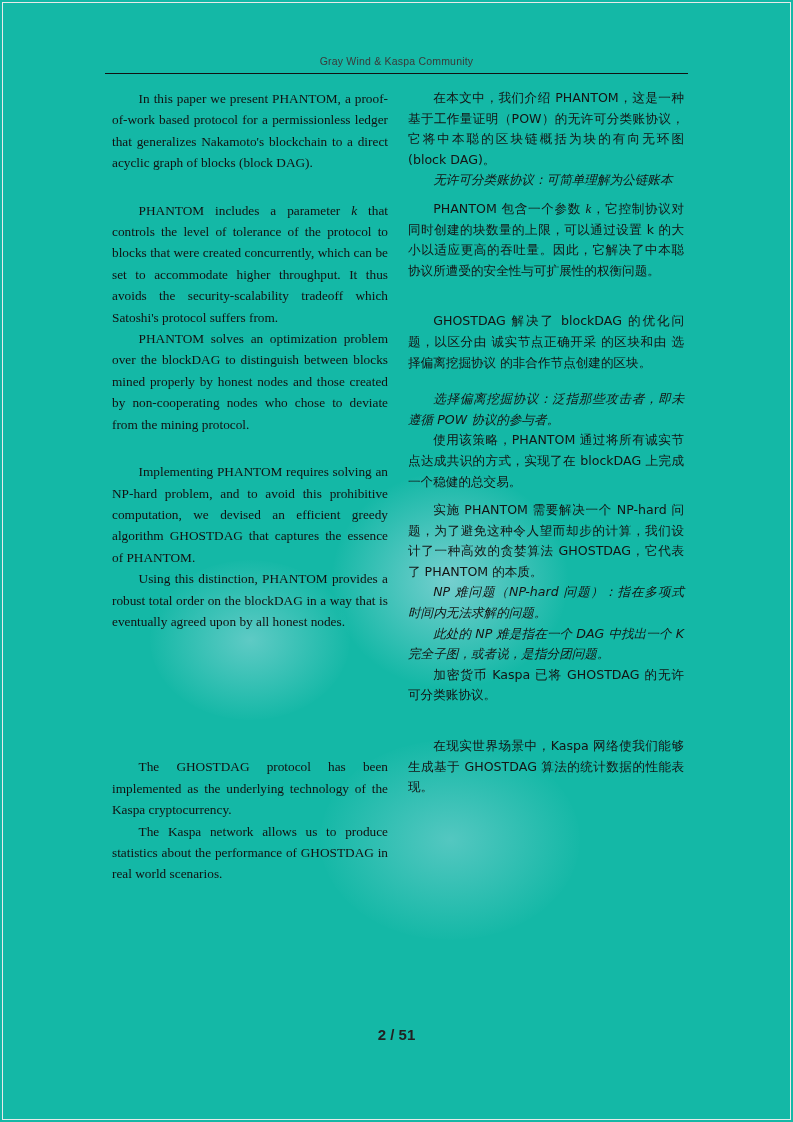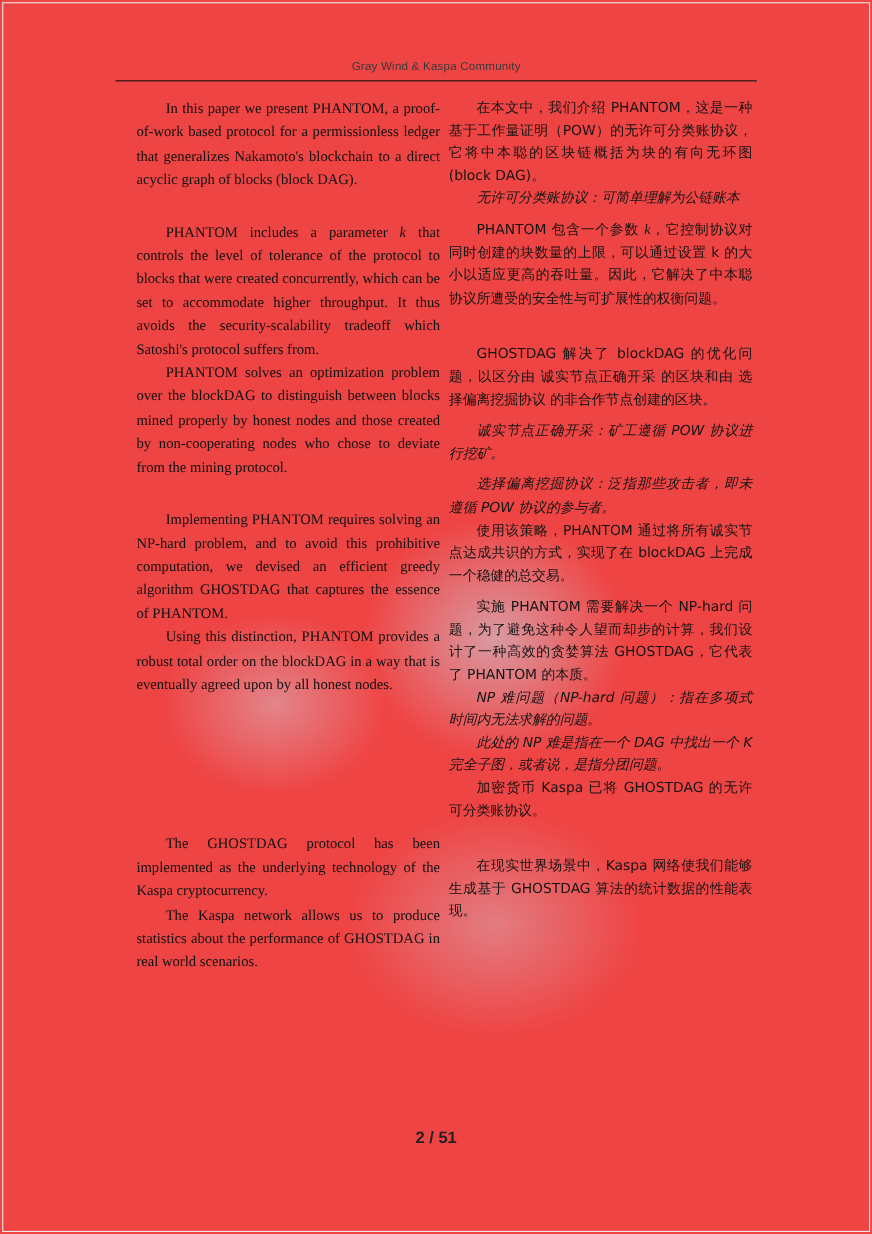--- a/index.html
+++ b/index.html
@@ -13,21 +13,21 @@
     position: relative;
     font-family: "Liberation Serif", "DejaVu Serif", serif;
     overflow: hidden;
   }
 
   .page {
     position: absolute;
     left: 0; top: 0;
     width: 793px;
     height: 1122px;
-    background: #ef4444;
+    background: #14b8a6;
     box-sizing: border-box;
   }
 
   
   .page-frame {
     position: absolute;
     left: 2px; top: 2px;
     width: 789px;
     height: 1118px;
     border: 1px solid #e9e9e9;
@@ -74,21 +74,21 @@
     height: 1px;
     background: #111111;
   }
 
   
   .col {
     position: absolute;
     top: 88px;
     width: 276px;
   }
-  .col-left  { left: 124px; }
+  .col-left  { left: 112px; }
   .col-right { left: 408px; }
 
   p {
     margin: 0;
     font-size: 13.2px;
     line-height: 20.8px;
     color: #111111;
     text-align: justify;
     text-justify: inter-word;
     text-indent: 2em;
@@ -193,21 +193,20 @@
     <div class="gap-sm"></div>
 
     <p><span>PHANTOM 包含一个参数 </span><em class="k">k</em><span>，它控制协议对同时创建的块数量的上限，可以通过设置 k 的大小以适应更高的吞吐量。因此，它解决了中本聪协议所遭受的安全性与可扩展性的权衡问题。</span></p>
 
     <div class="gap-lg"></div>
 
     <p>GHOSTDAG 解决了 blockDAG 的优化问题，以区分由 诚实节点正确开采 的区块和由 选择偏离挖掘协议 的非合作节点创建的区块。</p>
 
     <div class="gap-sm"></div>
 
-    <p class="note note-cyan">诚实节点正确开采：矿工遵循 POW 协议进行挖矿。</p>
 
     <div class="gap-sm"></div>
 
     <p class="note note-cyan">选择偏离挖掘协议：泛指那些攻击者，即未遵循 POW 协议的参与者。</p>
 
     <p>使用该策略，PHANTOM 通过将所有诚实节点达成共识的方式，实现了在 blockDAG 上完成一个稳健的总交易。</p>
 
     <div class="gap-sm"></div>
 
     <p>实施 PHANTOM 需要解决一个 NP-hard 问题，为了避免这种令人望而却步的计算，我们设计了一种高效的贪婪算法 GHOSTDAG，它代表了 PHANTOM 的本质。</p>

